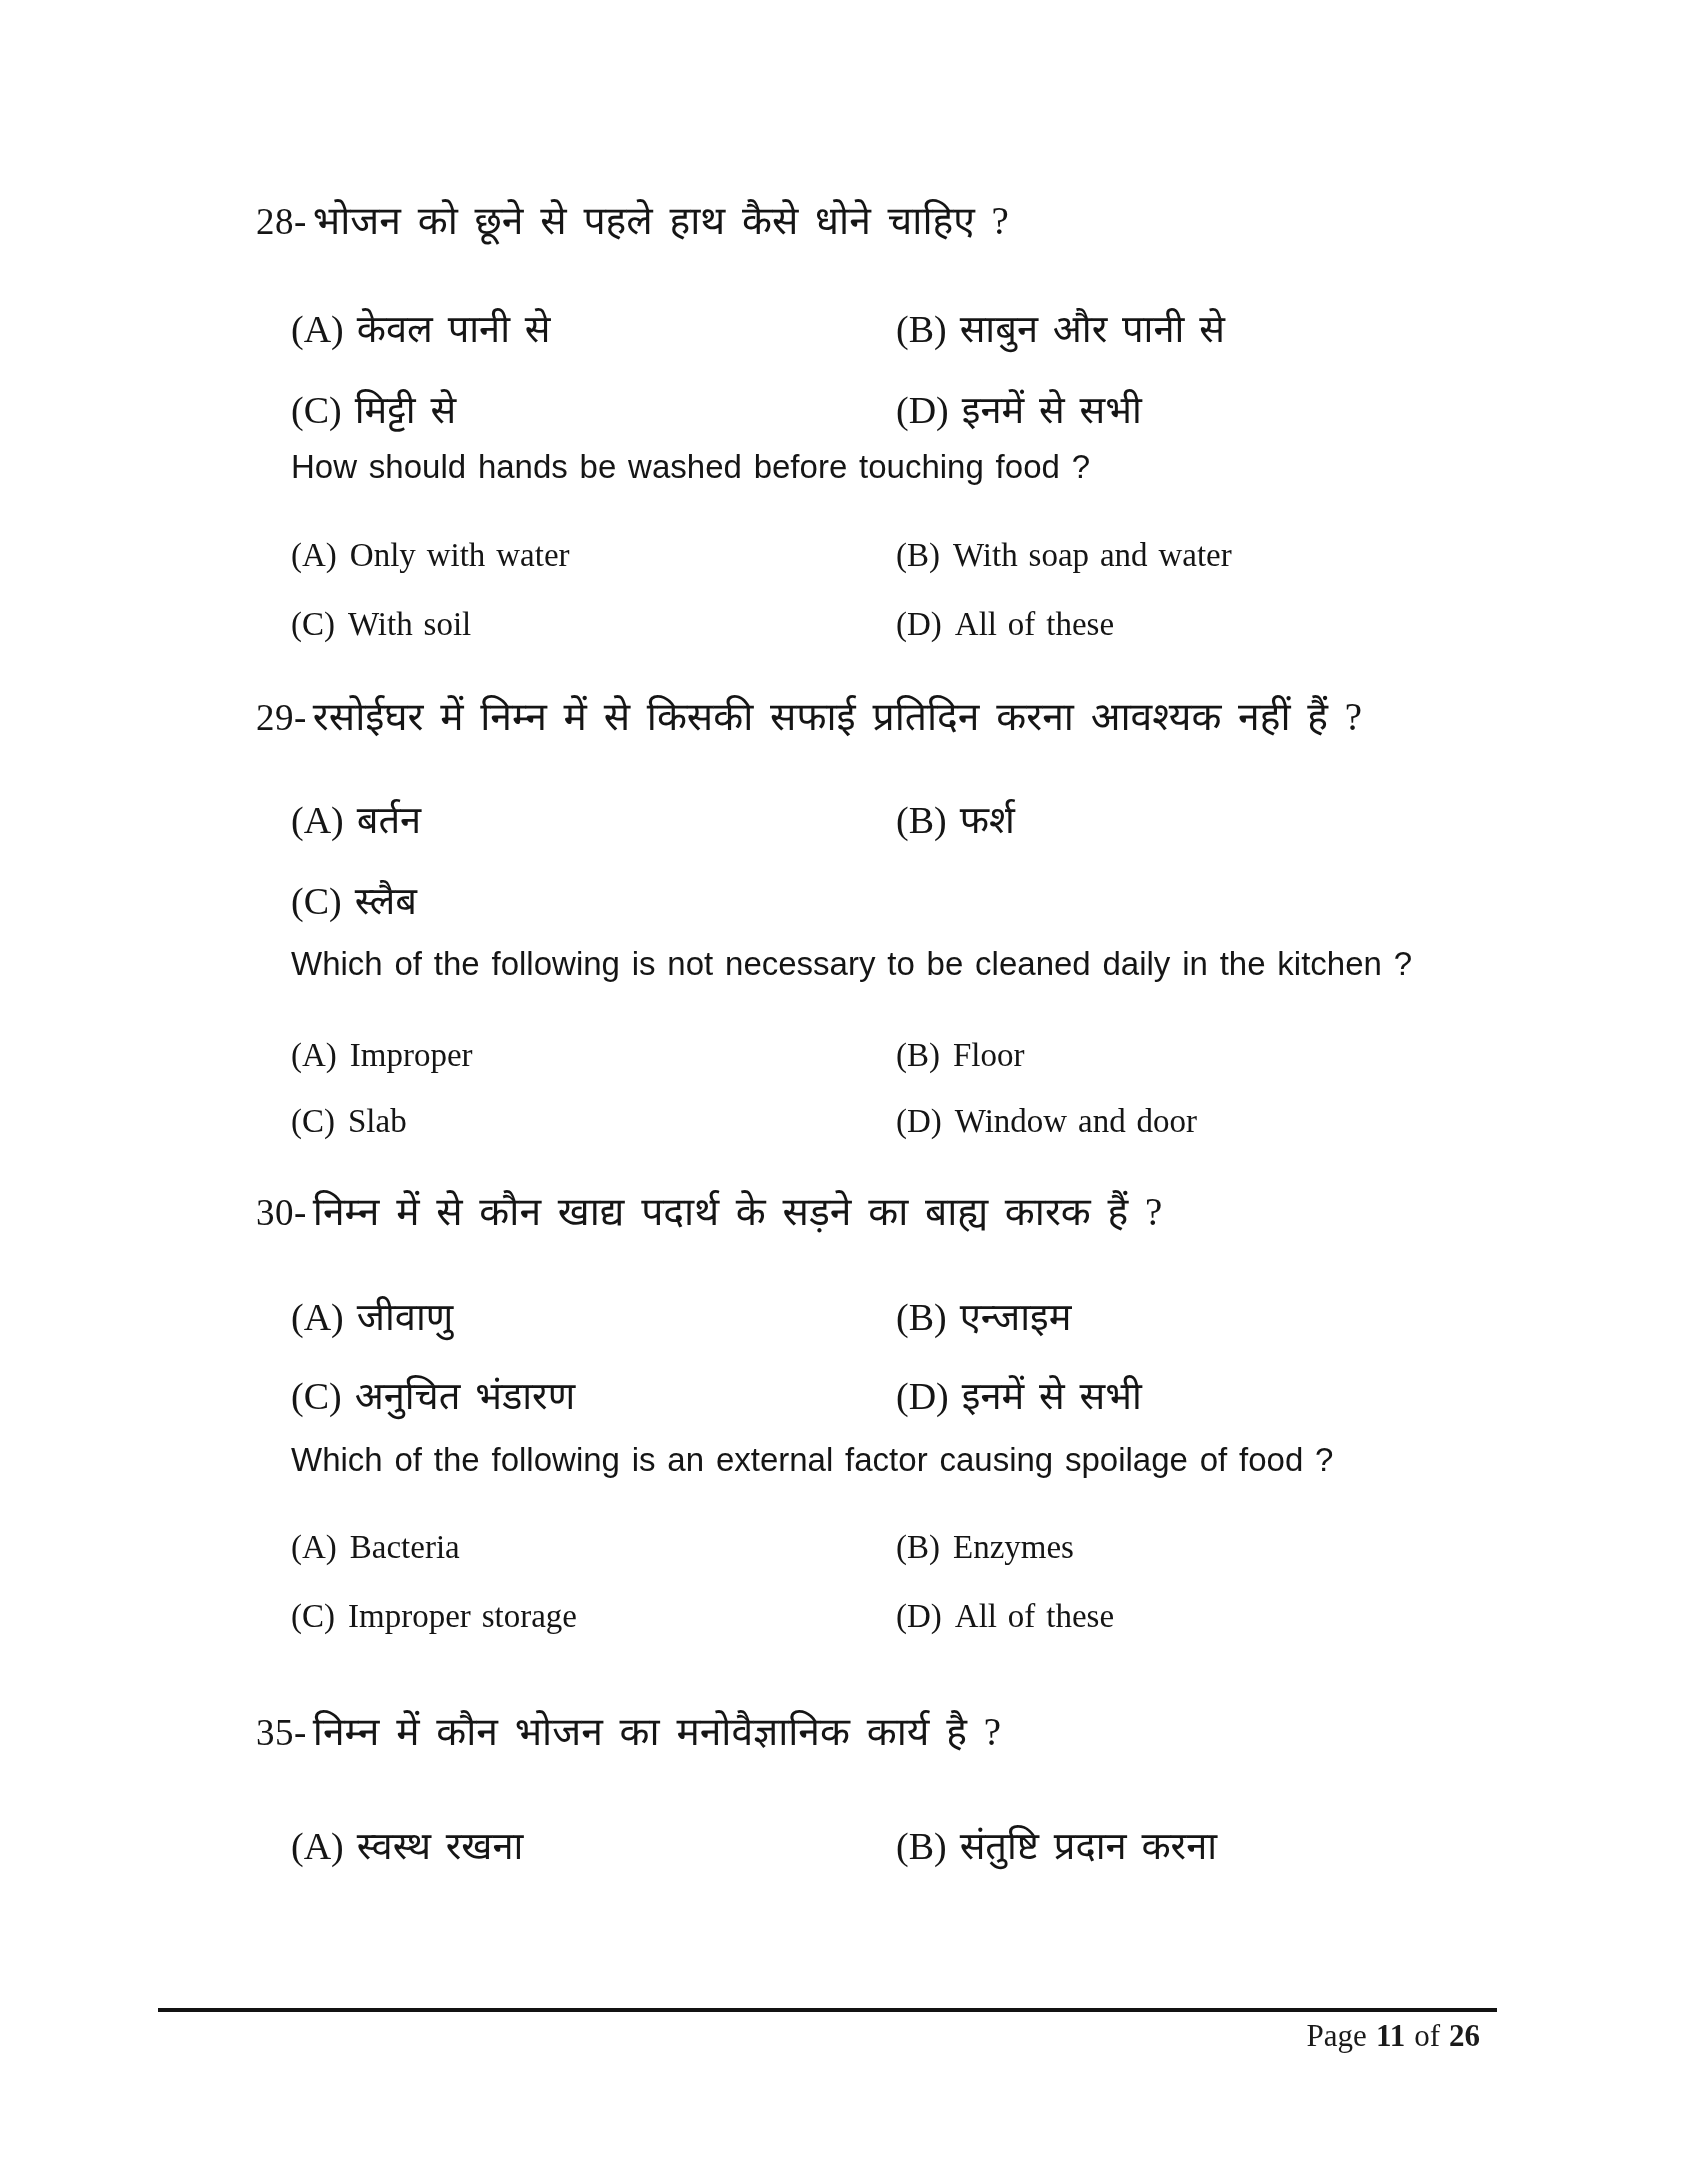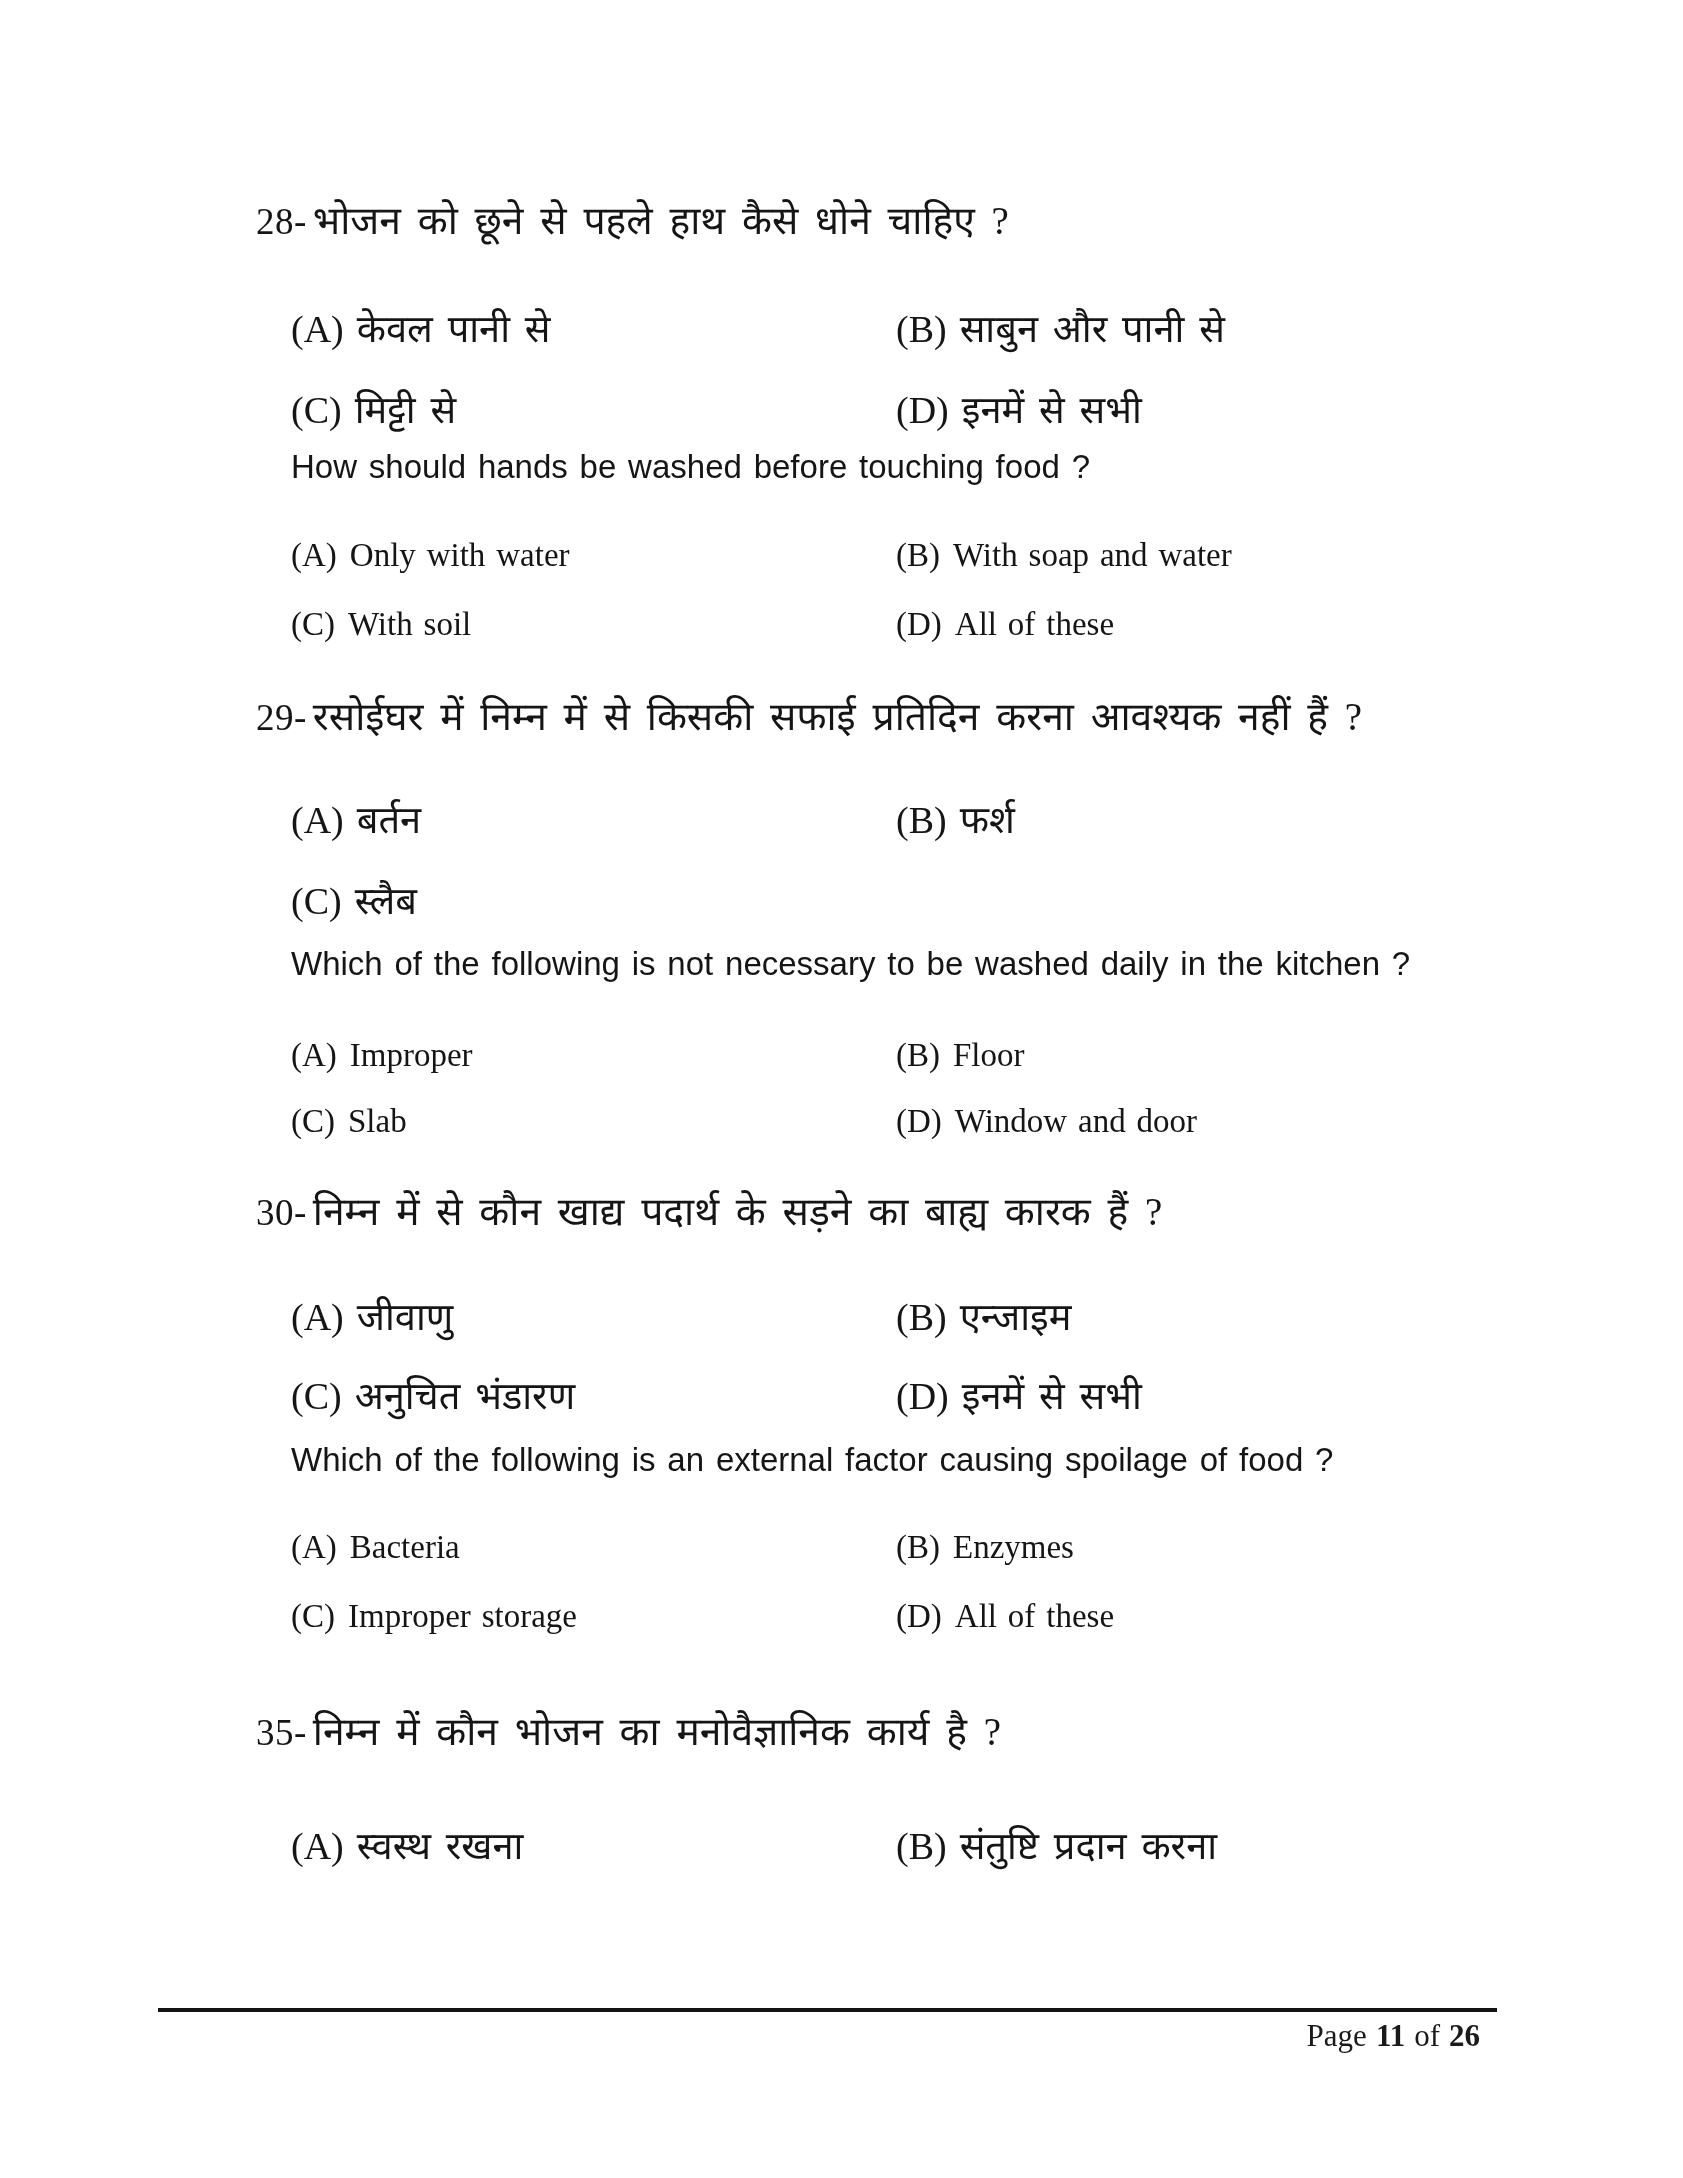--- a/index.html
+++ b/index.html
@@ -91,21 +91,21 @@
   <div class="qline" style="top:694px">
     <span class="qnum">29-</span><span>रसोईघर में निम्न में से किसकी सफाई प्रतिदिन करना आवश्यक नहीं हैं ?</span>
   </div>
   <div class="row" style="top:776px">
     <div class="opt left hi"><span class="lbl">(A)</span><span>बर्तन</span></div>
     <div class="opt right hi"><span class="lbl">(B)</span><span>फर्श</span></div>
   </div>
   <div class="row" style="top:857px">
     <div class="opt left hi"><span class="lbl">(C)</span><span>स्लैब</span></div>
   </div>
-  <div class="eqline" style="top:943px">Which of the following is not necessary to be washed daily in the kitchen ?</div>
+  <div class="eqline" style="top:943px">Which of the following is not necessary to be cleaned daily in the kitchen ?</div>
   <div class="row" style="top:1013px">
     <div class="opt left en"><span class="lbl">(A)</span><span>Improper</span></div>
     <div class="opt right en"><span class="lbl">(B)</span><span>Floor</span></div>
   </div>
   <div class="row" style="top:1079px">
     <div class="opt left en"><span class="lbl">(C)</span><span>Slab</span></div>
     <div class="opt right en"><span class="lbl">(D)</span><span>Window and door</span></div>
   </div>
 
   <div class="qline" style="top:1189px">

